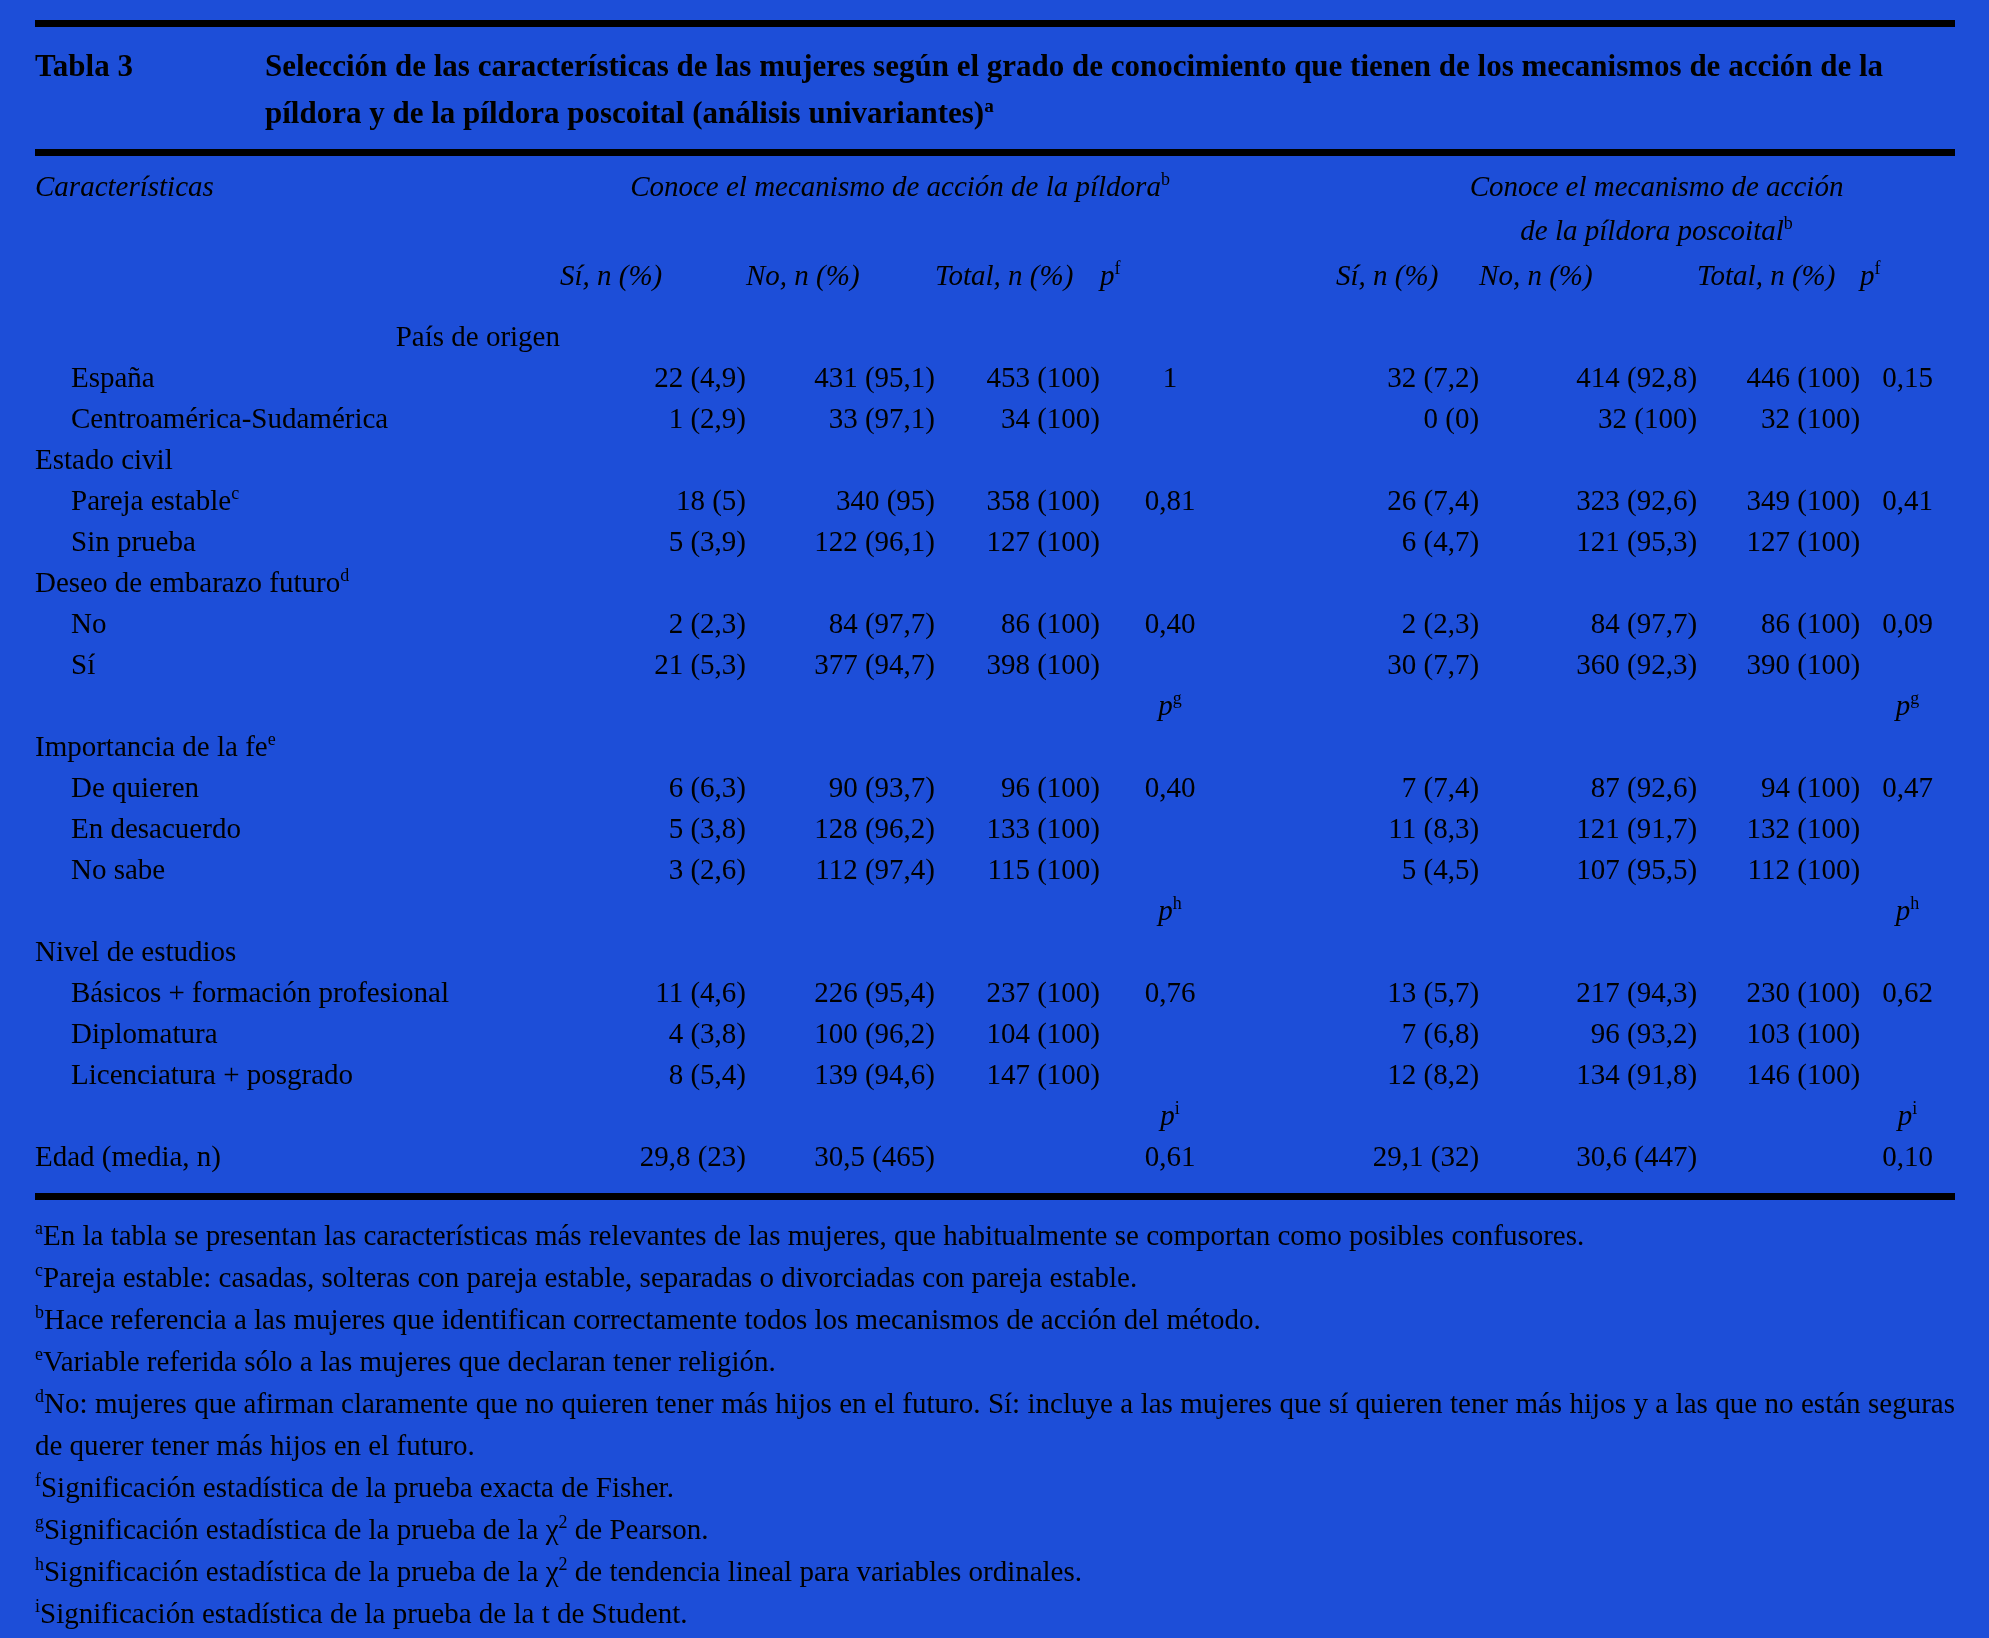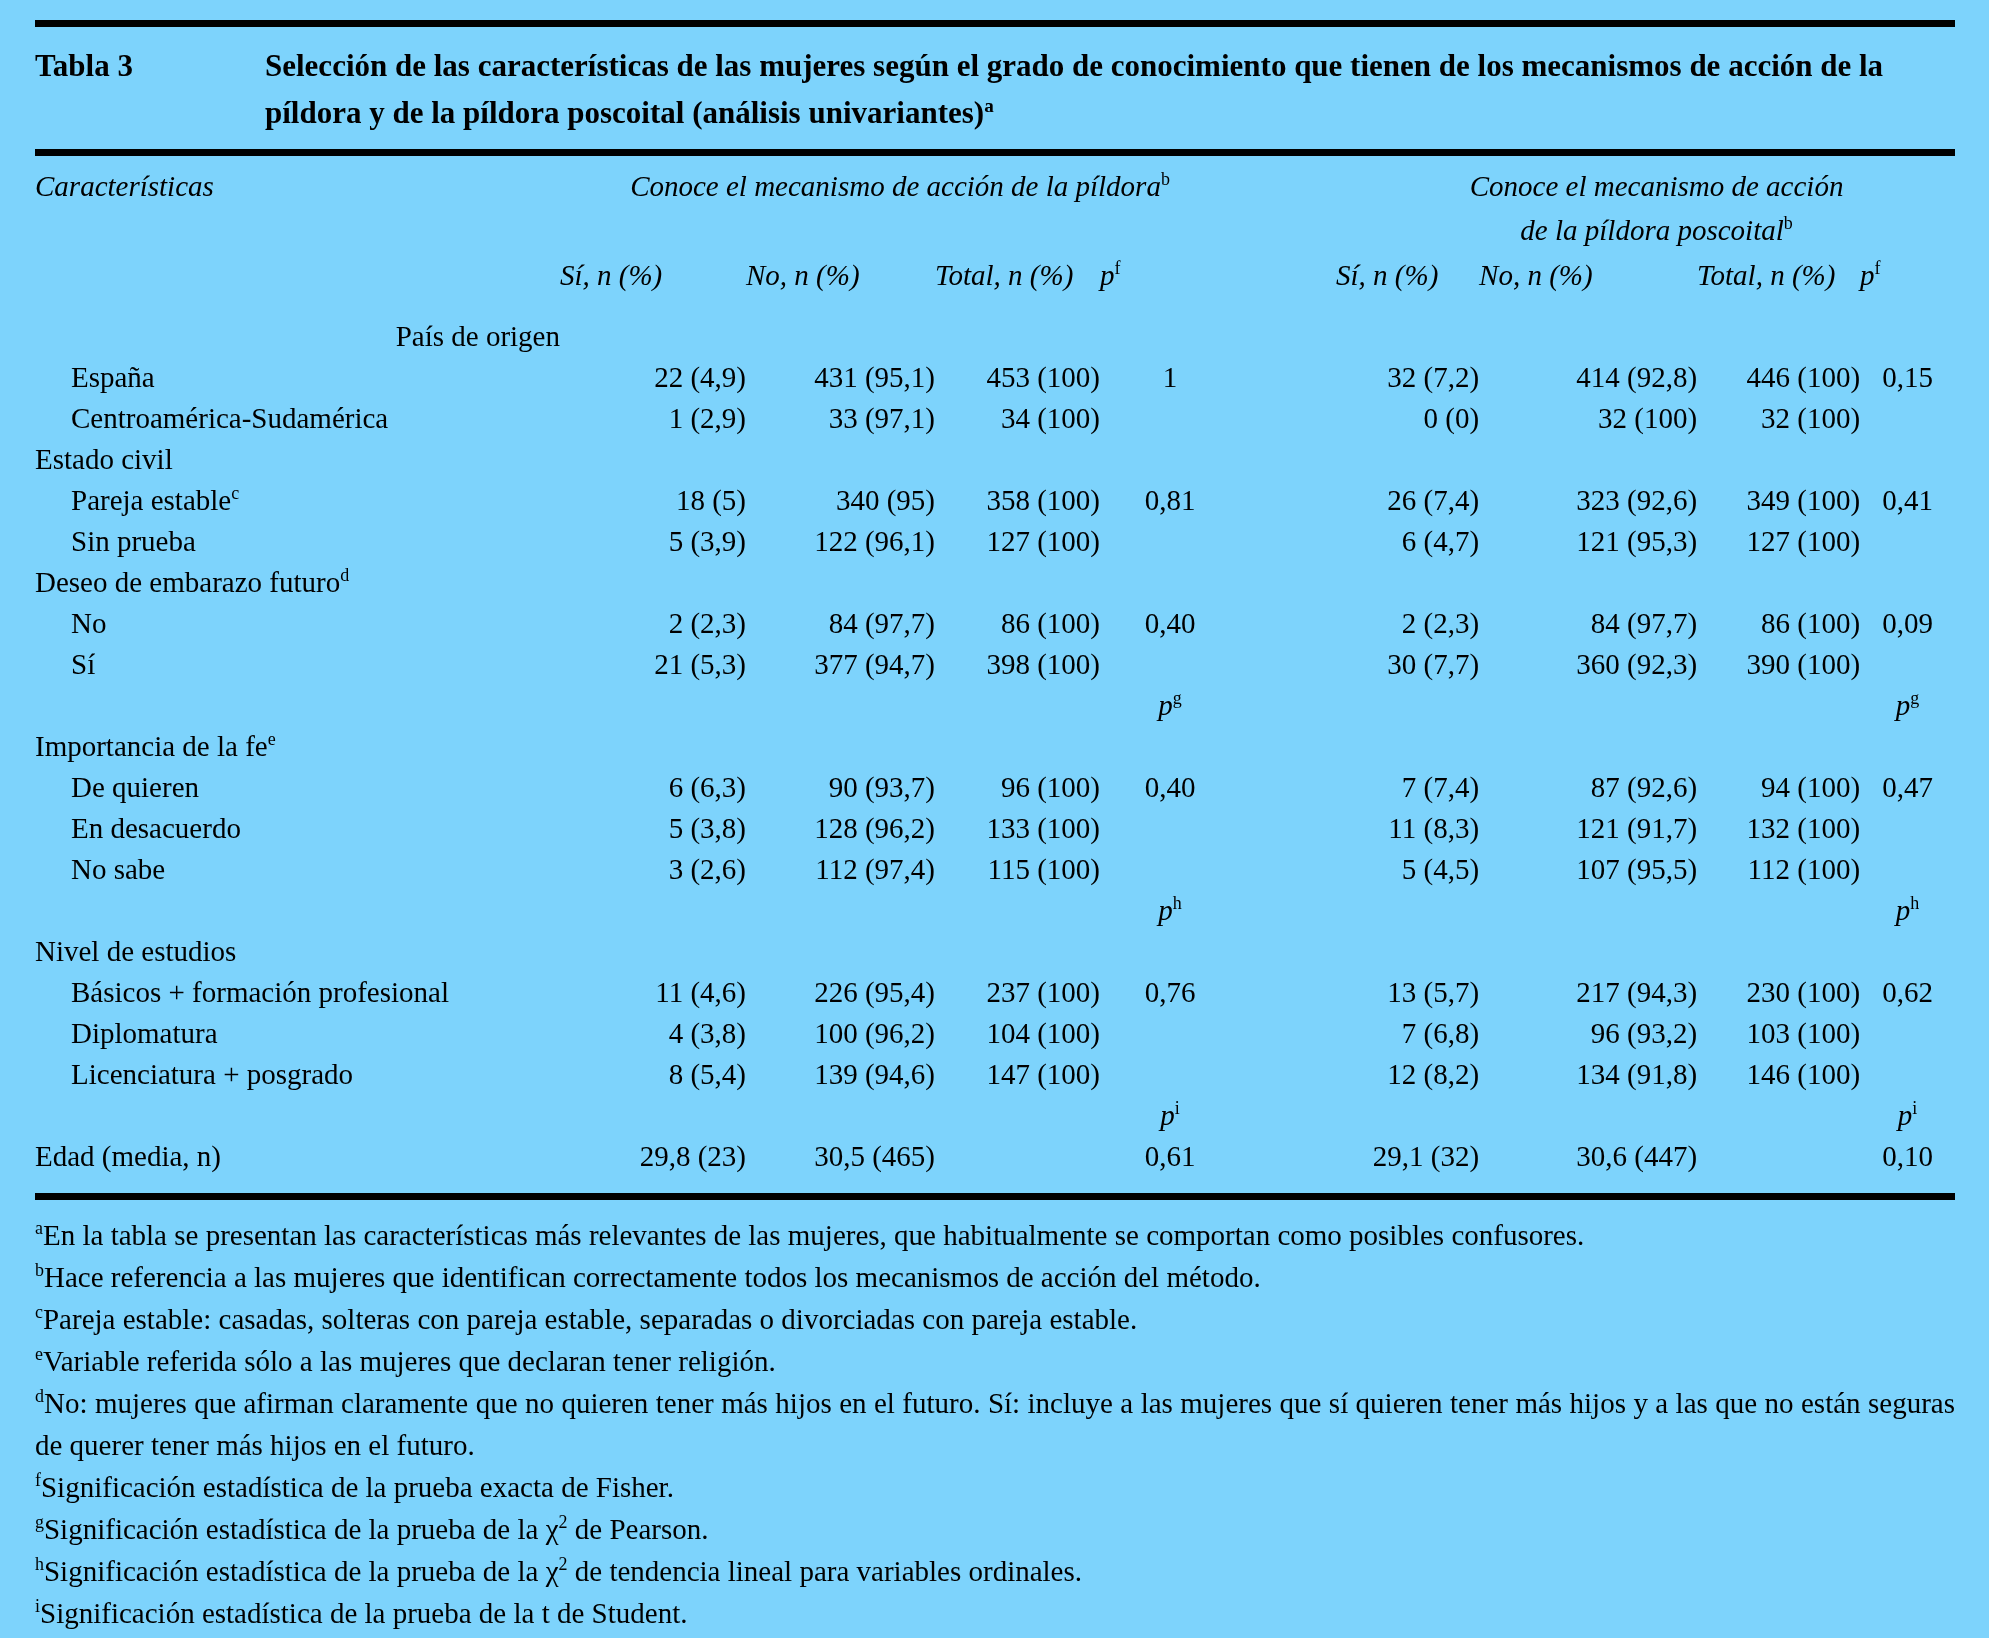--- a/index.html
+++ b/index.html
@@ -1,20 +1,20 @@
 <!DOCTYPE html>
 <html><head>
 <meta charset="utf-8">
 <style>
   html,body{margin:0;padding:0;background:#ffffff;}
   .page{
     width:1989px;height:1638px;box-sizing:border-box;
     padding:20px 34px 0 35px;
     font-family:"Liberation Serif","DejaVu Serif",serif;
-    color:#000;background:#7dd3fc;overflow:hidden;
+    color:#000;background:#1d4ed8;overflow:hidden;
   }
   .rule{background:#000;height:7px;}
   .titlebar{display:flex;align-items:flex-start;padding:15px 0 13px 0;}
   .t-label{width:230px;font-weight:bold;font-size:31px;line-height:47px;flex:none;}
   .t-text{flex:1;font-weight:bold;font-size:31px;line-height:47px;padding-right:20px;}
   sup{font-size:0.62em;font-style:normal;vertical-align:super;line-height:0;}
   table{border-collapse:collapse;width:100%;margin-top:8px;font-size:29px;table-layout:fixed;}
   td{padding:0;vertical-align:baseline;}
   thead td{font-style:italic;}
   .char-head{vertical-align:top;line-height:44px;}
@@ -317,22 +317,22 @@
           <td class="num"></td>
           <td class="pcol">0,10</td>
         </tr>
       </tbody>
   </table>
 
   <div class="rule" style="margin-top:16px;"></div>
 
   <div class="footnotes">
       <div class="fn"><sup>a</sup>En la tabla se presentan las características más relevantes de las mujeres, que habitualmente se comportan como posibles confusores.</div>
+      <div class="fn"><sup>c</sup>Pareja estable: casadas, solteras con pareja estable, separadas o divorciadas con pareja estable.</div>
       <div class="fn"><sup>b</sup>Hace referencia a las mujeres que identifican correctamente todos los mecanismos de acción del método.</div>
-      <div class="fn"><sup>c</sup>Pareja estable: casadas, solteras con pareja estable, separadas o divorciadas con pareja estable.</div>
       <div class="fn"><sup>e</sup>Variable referida sólo a las mujeres que declaran tener religión.</div>
       <div class="fn"><sup>d</sup>No: mujeres que afirman claramente que no quieren tener más hijos en el futuro. Sí: incluye a las mujeres que sí quieren tener más hijos y a las que no están seguras de querer tener más hijos en el futuro.</div>
       <div class="fn"><sup>f</sup>Significación estadística de la prueba exacta de Fisher.</div>
       <div class="fn"><sup>g</sup>Significación estadística de la prueba de la <span>χ</span><sup>2</sup> de Pearson.</div>
       <div class="fn"><sup>h</sup>Significación estadística de la prueba de la <span>χ</span><sup>2</sup> de tendencia lineal para variables ordinales.</div>
       <div class="fn"><sup>i</sup>Significación estadística de la prueba de la t de Student.</div>
     </div>
 
 </div>
 

